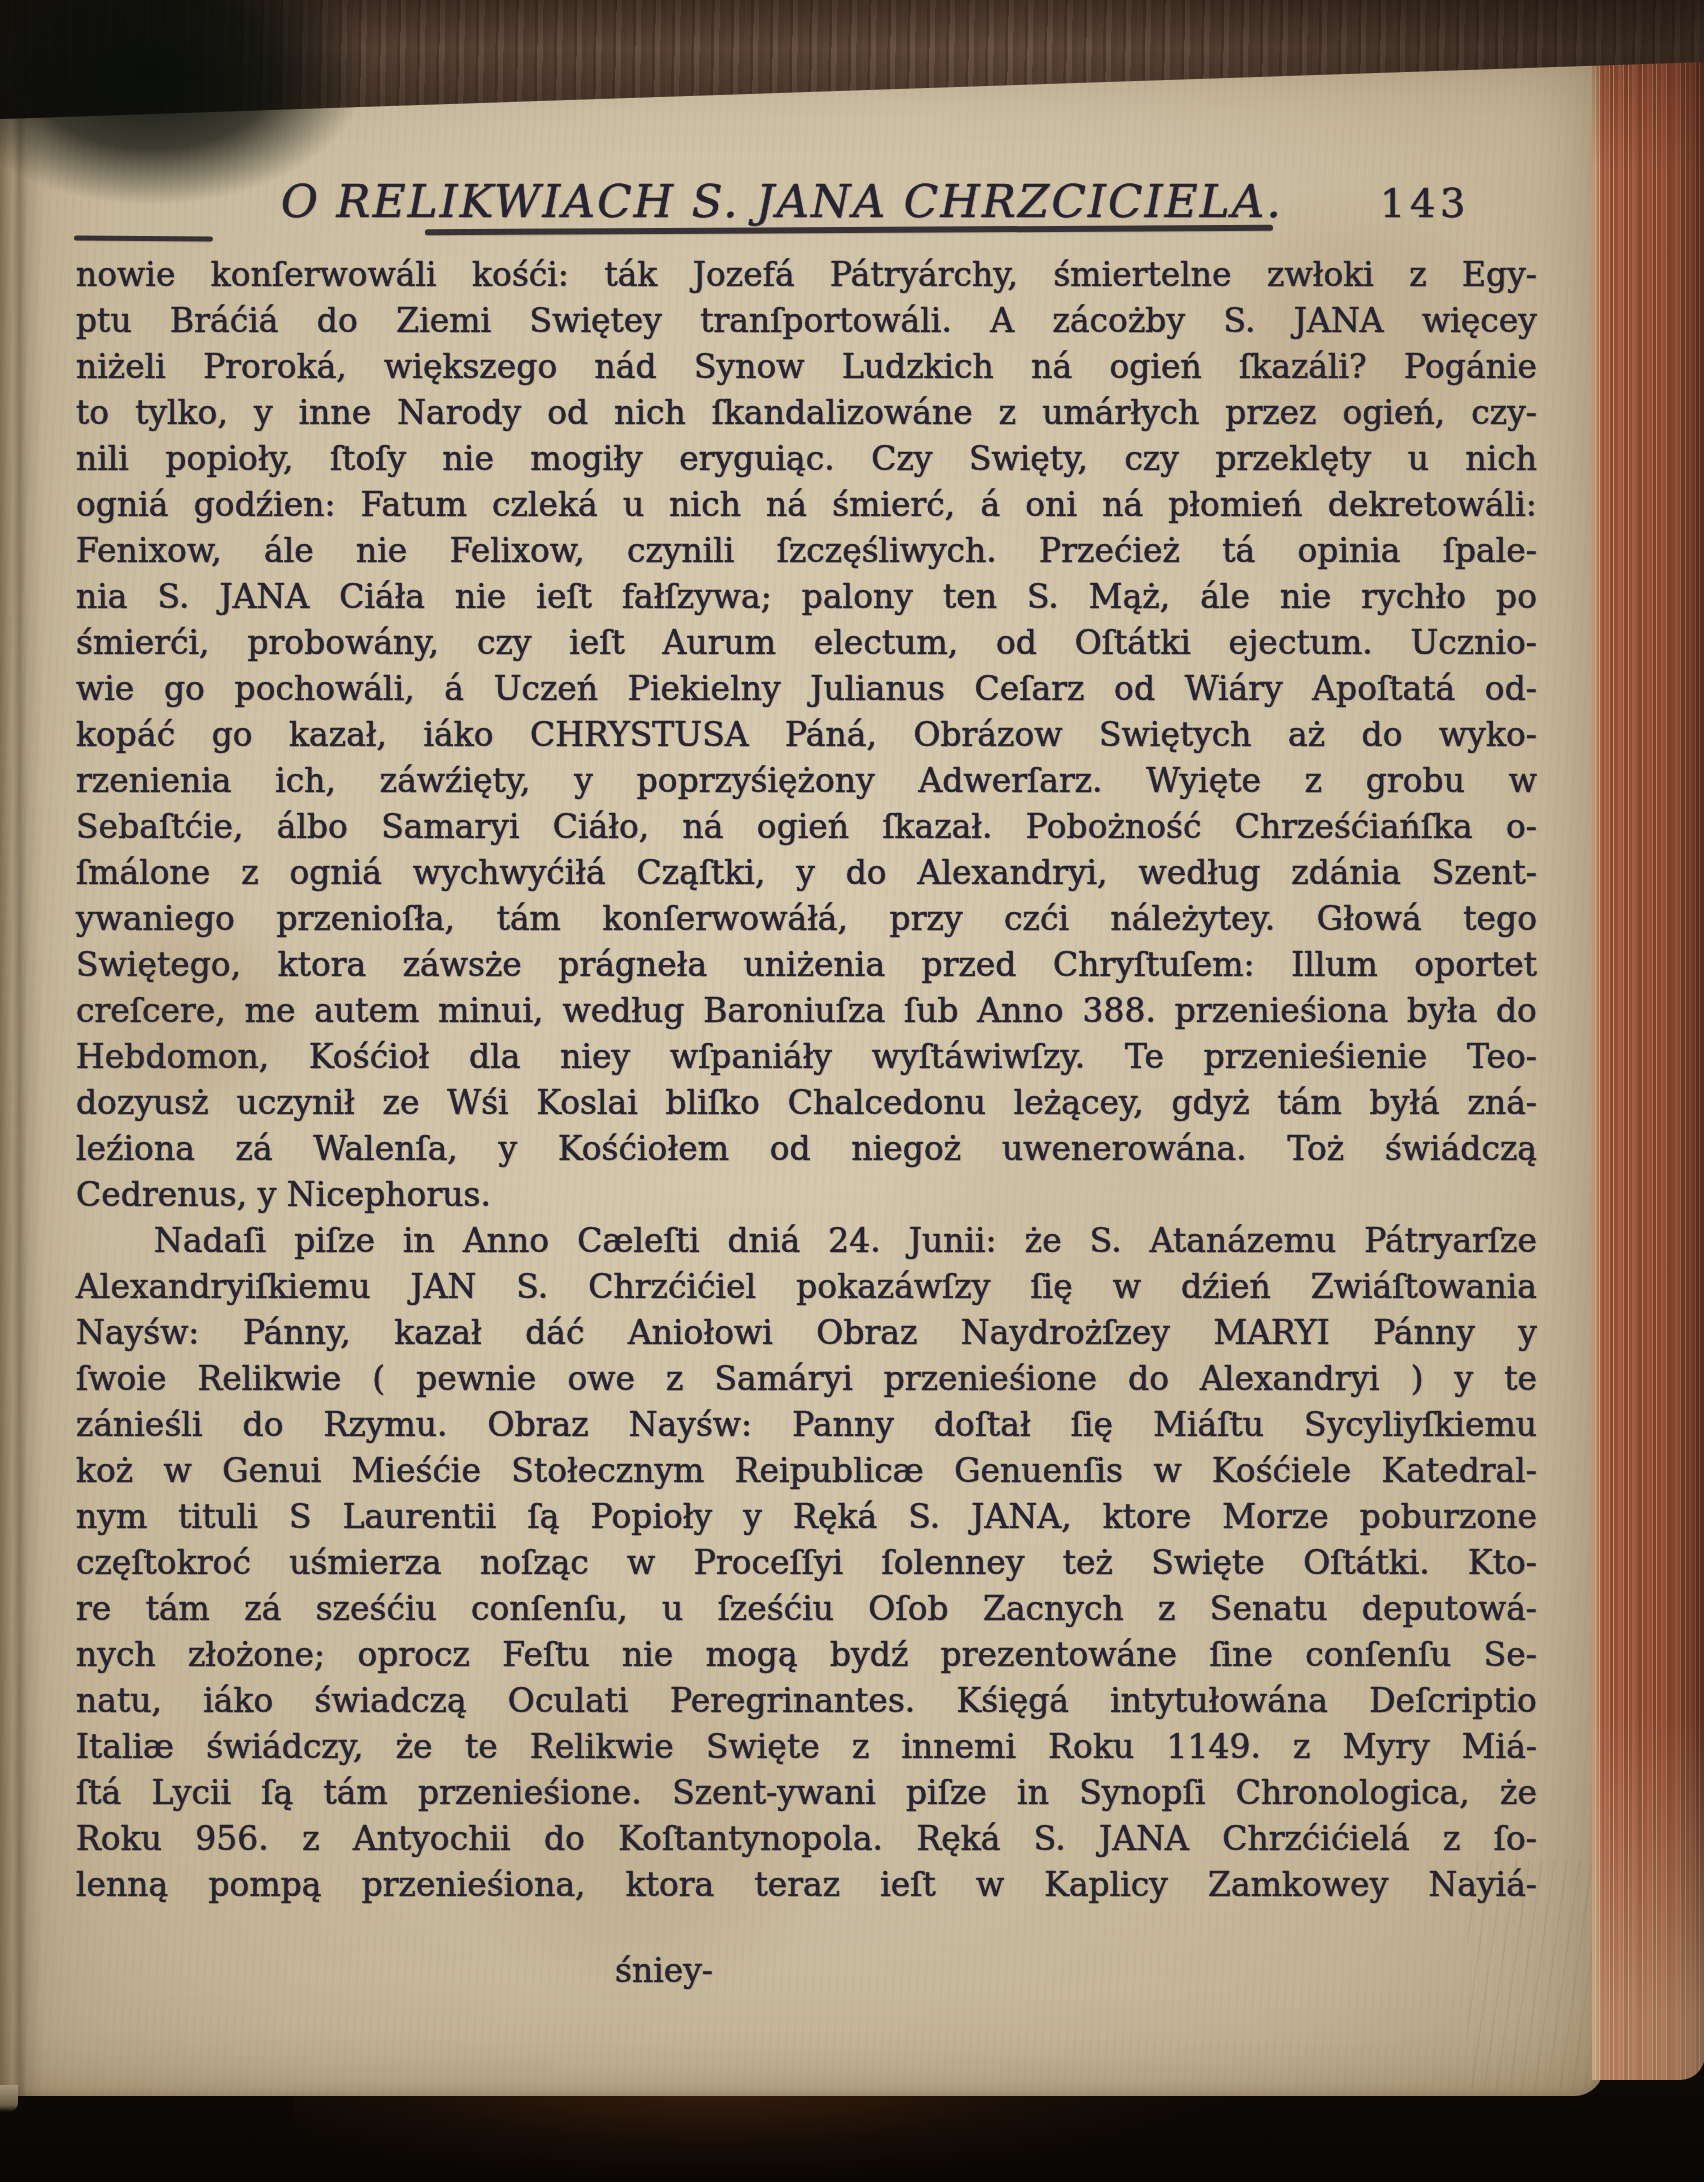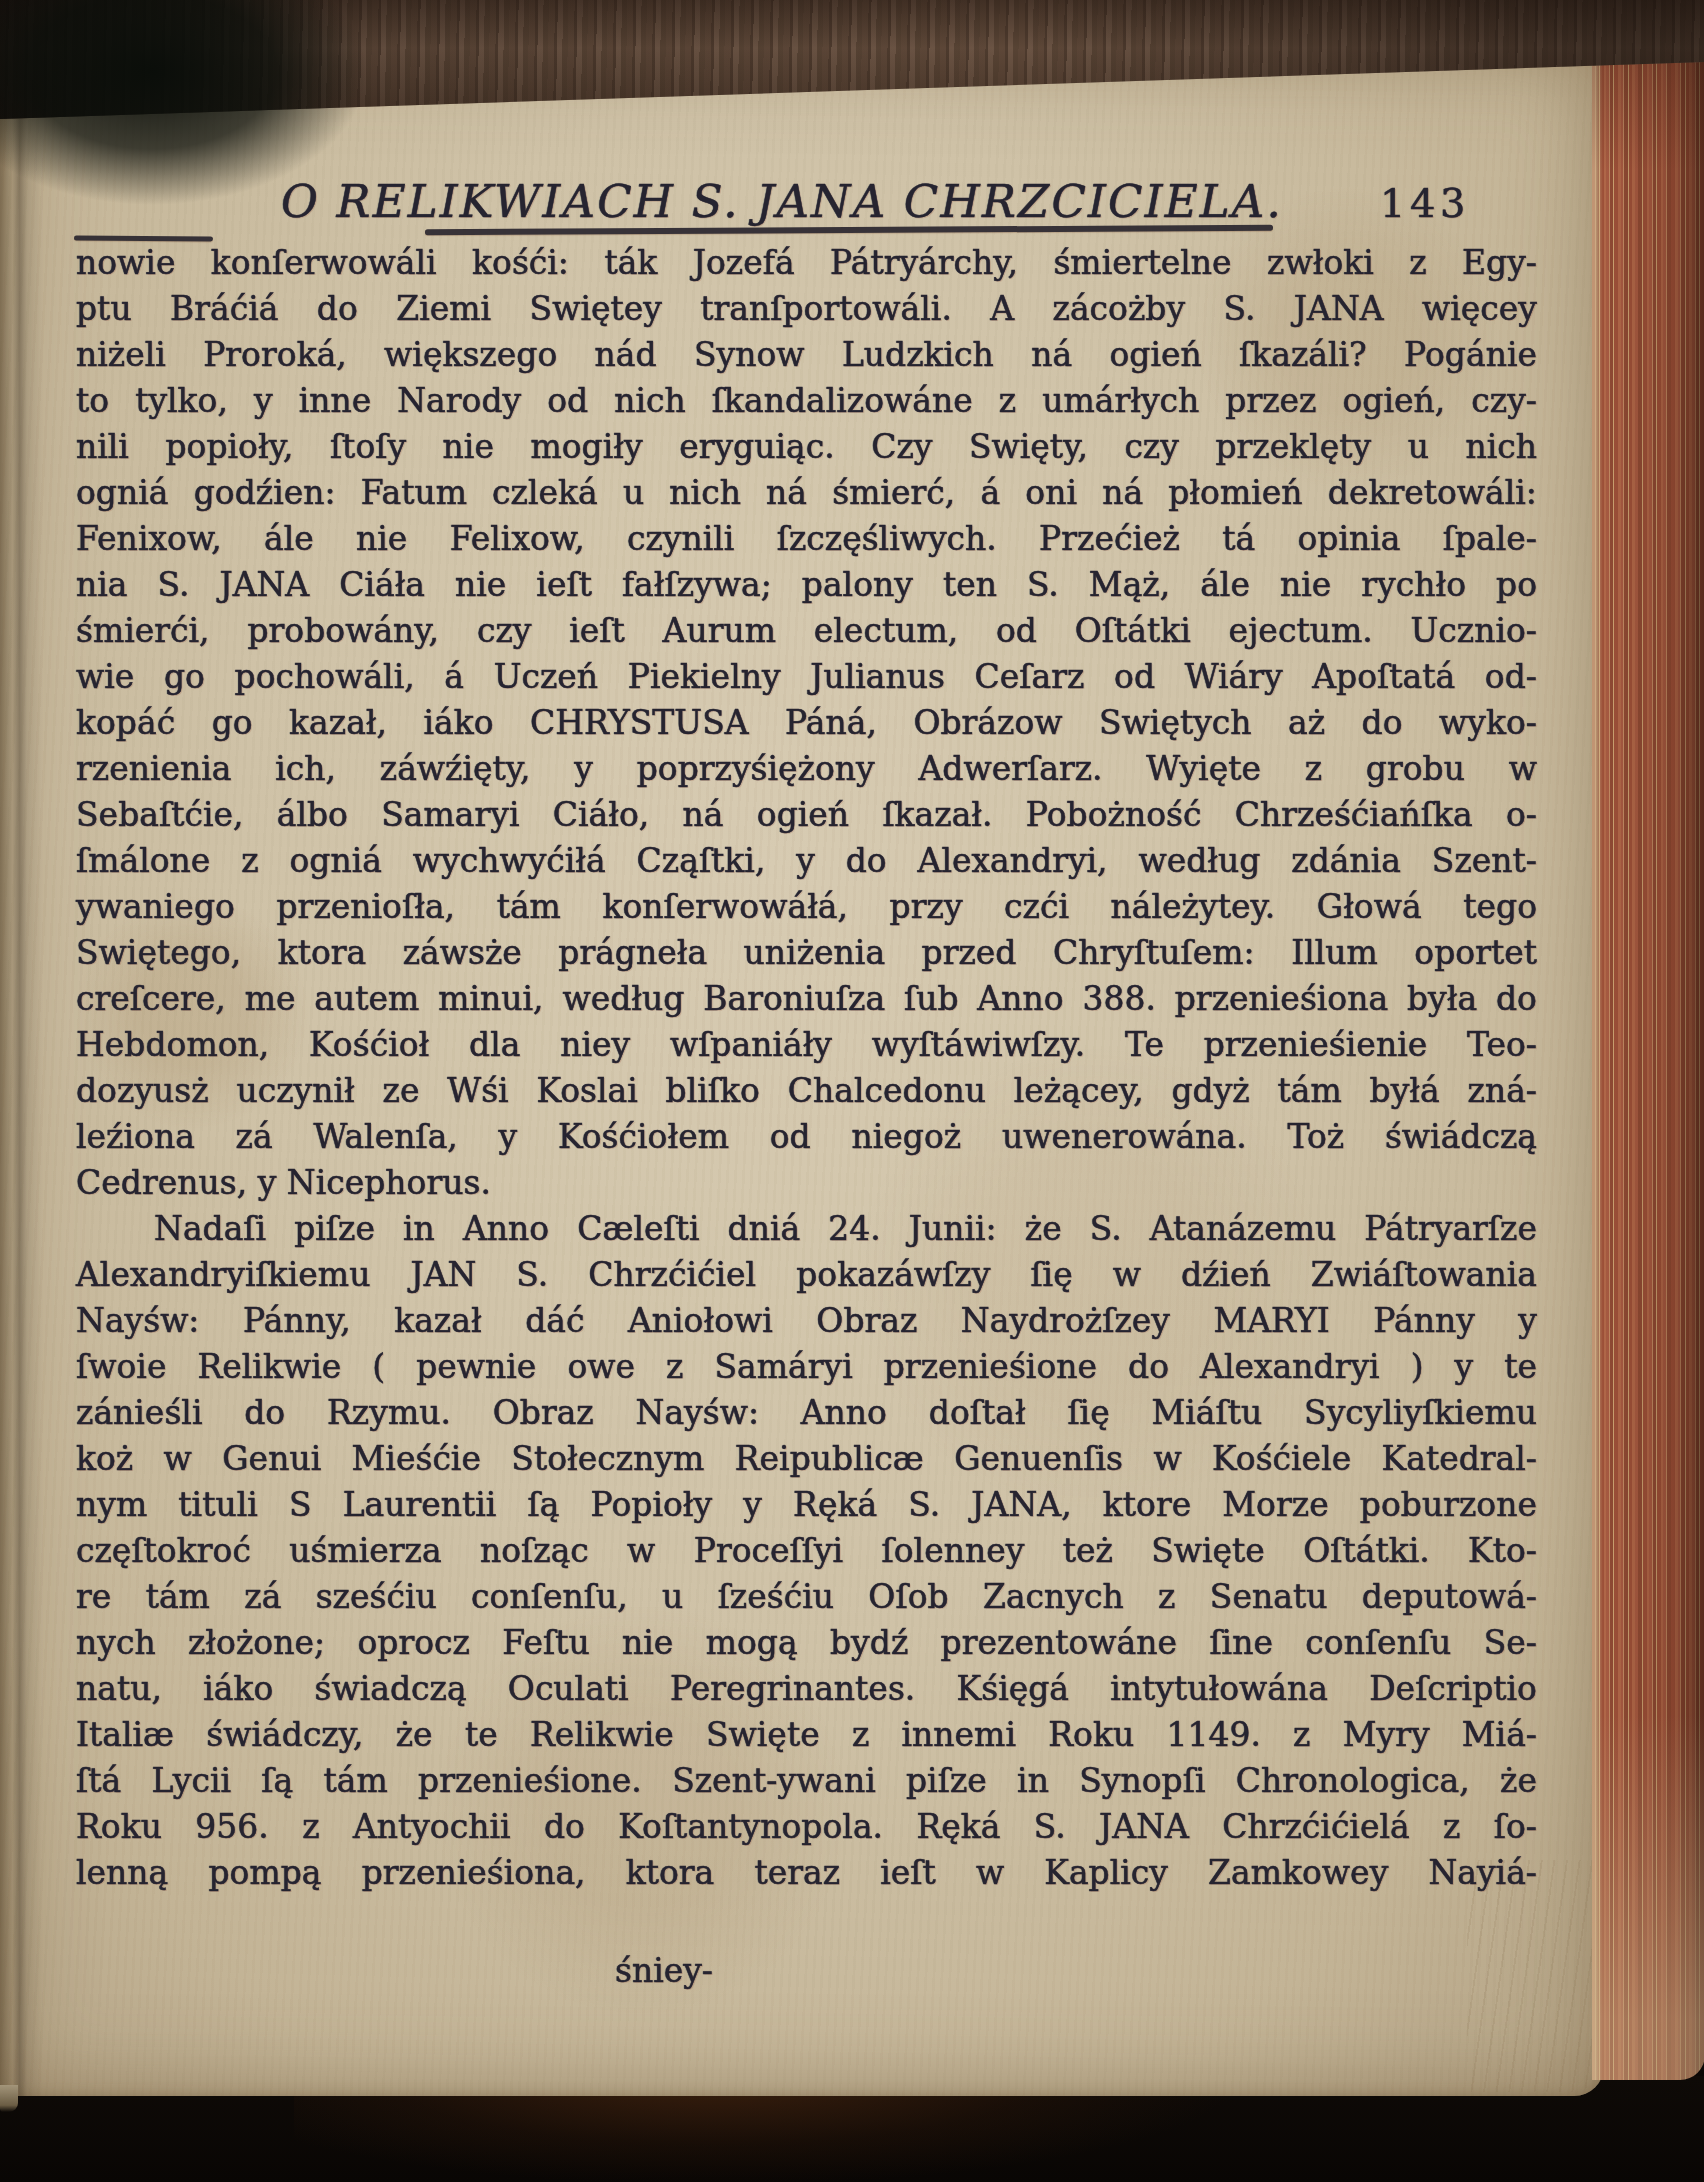--- a/index.html
+++ b/index.html
@@ -58,21 +58,21 @@
   .ink{color:#262430;-webkit-text-stroke:0.5px rgba(38,34,48,0.85);
     text-shadow:1.2px 1.4px 0 rgba(146,58,36,0.16),-0.9px -0.5px 0 rgba(10,80,92,0.14),0 0 0.9px rgba(40,36,50,0.55);}
   .running-title{position:absolute;left:281px;top:123px;font-style:italic;font-size:45px;
     letter-spacing:2.2px;white-space:nowrap;}
   .page-number{position:absolute;left:1380px;top:128px;font-size:40px;letter-spacing:4.5px;}
   .header-rule{position:absolute;background:#27232c;opacity:.9;border-radius:2.7px;
     box-shadow:0 0.9px 0.9px rgba(120,70,40,0.3);}
   .rule-left{left:74px;top:184px;width:139px;height:4.5px;transform:rotate(0.5deg);}
   .rule-main{left:425px;top:175px;width:848px;height:6.2px;transform:rotate(-0.3deg);}
 
-  .text-block{position:absolute;left:76px;top:188px;width:1461px;
+  .text-block{position:absolute;left:76px;top:200px;width:1461px;
     font-size:33px;line-height:46px;}
   .line{text-align:justify;text-align-last:justify;text-justify:inter-word;}
   .line.indent{padding-left:78px;}
   .line.short{text-align-last:left;}
   .it{}
   .catchword{position:absolute;left:76px;top:1896px;width:1461px;box-sizing:border-box;
     padding-right:285px;text-align:center;font-size:33px;line-height:46px;}
 </style>
 </head>
 <body>
@@ -111,21 +111,21 @@
         <div class="line"><span>Swiętego, ktora záwsże prágneła uniżenia przed Chryſtuſem: </span><span class="it">Illum oportet</span></div>
         <div class="line"><span class="it">creſcere, me autem minui,</span><span> według </span><span class="it">Baroniuſza ſub Anno</span><span> 388. przenieśiona była do</span></div>
         <div class="line"><span class="it">Hebdomon,</span><span> Kośćioł dla niey wſpaniáły wyſtáwiwſzy. Te przenieśienie </span><span class="it">Teo-</span></div>
         <div class="line"><span class="it">dozyusż</span><span> uczynił ze Wśi K</span><span class="it">oslai</span><span> bliſko Chalcedonu leżącey, gdyż tám byłá zná-</span></div>
         <div class="line"><span>leźiona zá </span><span class="it">Walenſa,</span><span> y Kośćiołem od niegoż uwenerowána. Toż świádczą</span></div>
         <div class="line short"><span class="it">Cedrenus,</span><span> y </span><span class="it">Nicephorus.</span></div>
         <div class="line indent"><span class="it">Nadaſi</span><span> piſze </span><span class="it">in Anno Cæleſti</span><span> dniá 24. </span><span class="it">Junii:</span><span> że S. Atanázemu Pátryarſze</span></div>
         <div class="line"><span>Alexandryiſkiemu JAN S. Chrzćićiel pokazáwſzy ſię w dźień Zwiáſtowania</span></div>
         <div class="line"><span>Nayśw: Pánny, kazał dáć Aniołowi Obraz Naydrożſzey MARYI Pánny y</span></div>
         <div class="line"><span>ſwoie Relikwie ( pewnie owe z Samáryi przenieśione do Alexandryi ) y te</span></div>
-        <div class="line"><span>zánieśli do Rzymu. Obraz Nayśw: Anno doſtał ſię Miáſtu Sycyliyſkiemu</span></div>
+        <div class="line"><span>zánieśli do Rzymu. Obraz Nayśw: Panny doſtał ſię Miáſtu Sycyliyſkiemu</span></div>
         <div class="line"><span>koż w </span><span class="it">Genui</span><span> Mieśćie Stołecznym </span><span class="it">Reipublicæ Genuenſis</span><span> w Kośćiele Katedral-</span></div>
         <div class="line"><span>nym </span><span class="it">tituli S Laurentii</span><span> ſą Popioły y Ręká S. JANA, ktore Morze poburzone</span></div>
         <div class="line"><span>częſtokroć uśmierza noſząc w Proceſſyi ſolenney też Swięte Oſtátki. Kto-</span></div>
         <div class="line"><span>re tám zá sześćiu conſenſu, u ſześćiu Oſob Zacnych z Senatu deputowá-</span></div>
         <div class="line"><span>nych złożone; oprocz Feſtu nie mogą bydź prezentowáne </span><span class="it">ſine conſenſu</span><span> Se-</span></div>
         <div class="line"><span>natu, iáko świadczą </span><span class="it">Oculati Peregrinantes.</span><span> Kśięgá intytułowána </span><span class="it">Deſcriptio</span></div>
         <div class="line"><span class="it">Italiæ</span><span> świádczy, że te Relikwie Swięte z innemi Roku 1149. z </span><span class="it">Myry</span><span> Miá-</span></div>
         <div class="line"><span>ſtá </span><span class="it">Lycii</span><span> ſą tám przenieśione. </span><span class="it">Szent-ywani</span><span> piſze </span><span class="it">in Synopſi Chronologica,</span><span> że</span></div>
         <div class="line"><span>Roku 956. z Antyochii do Koſtantynopola. Ręká S. JANA Chrzćićielá z ſo-</span></div>
         <div class="line"><span>lenną pompą przenieśiona, ktora teraz ieſt w Kaplicy Zamkowey Nayiá-</span></div>

